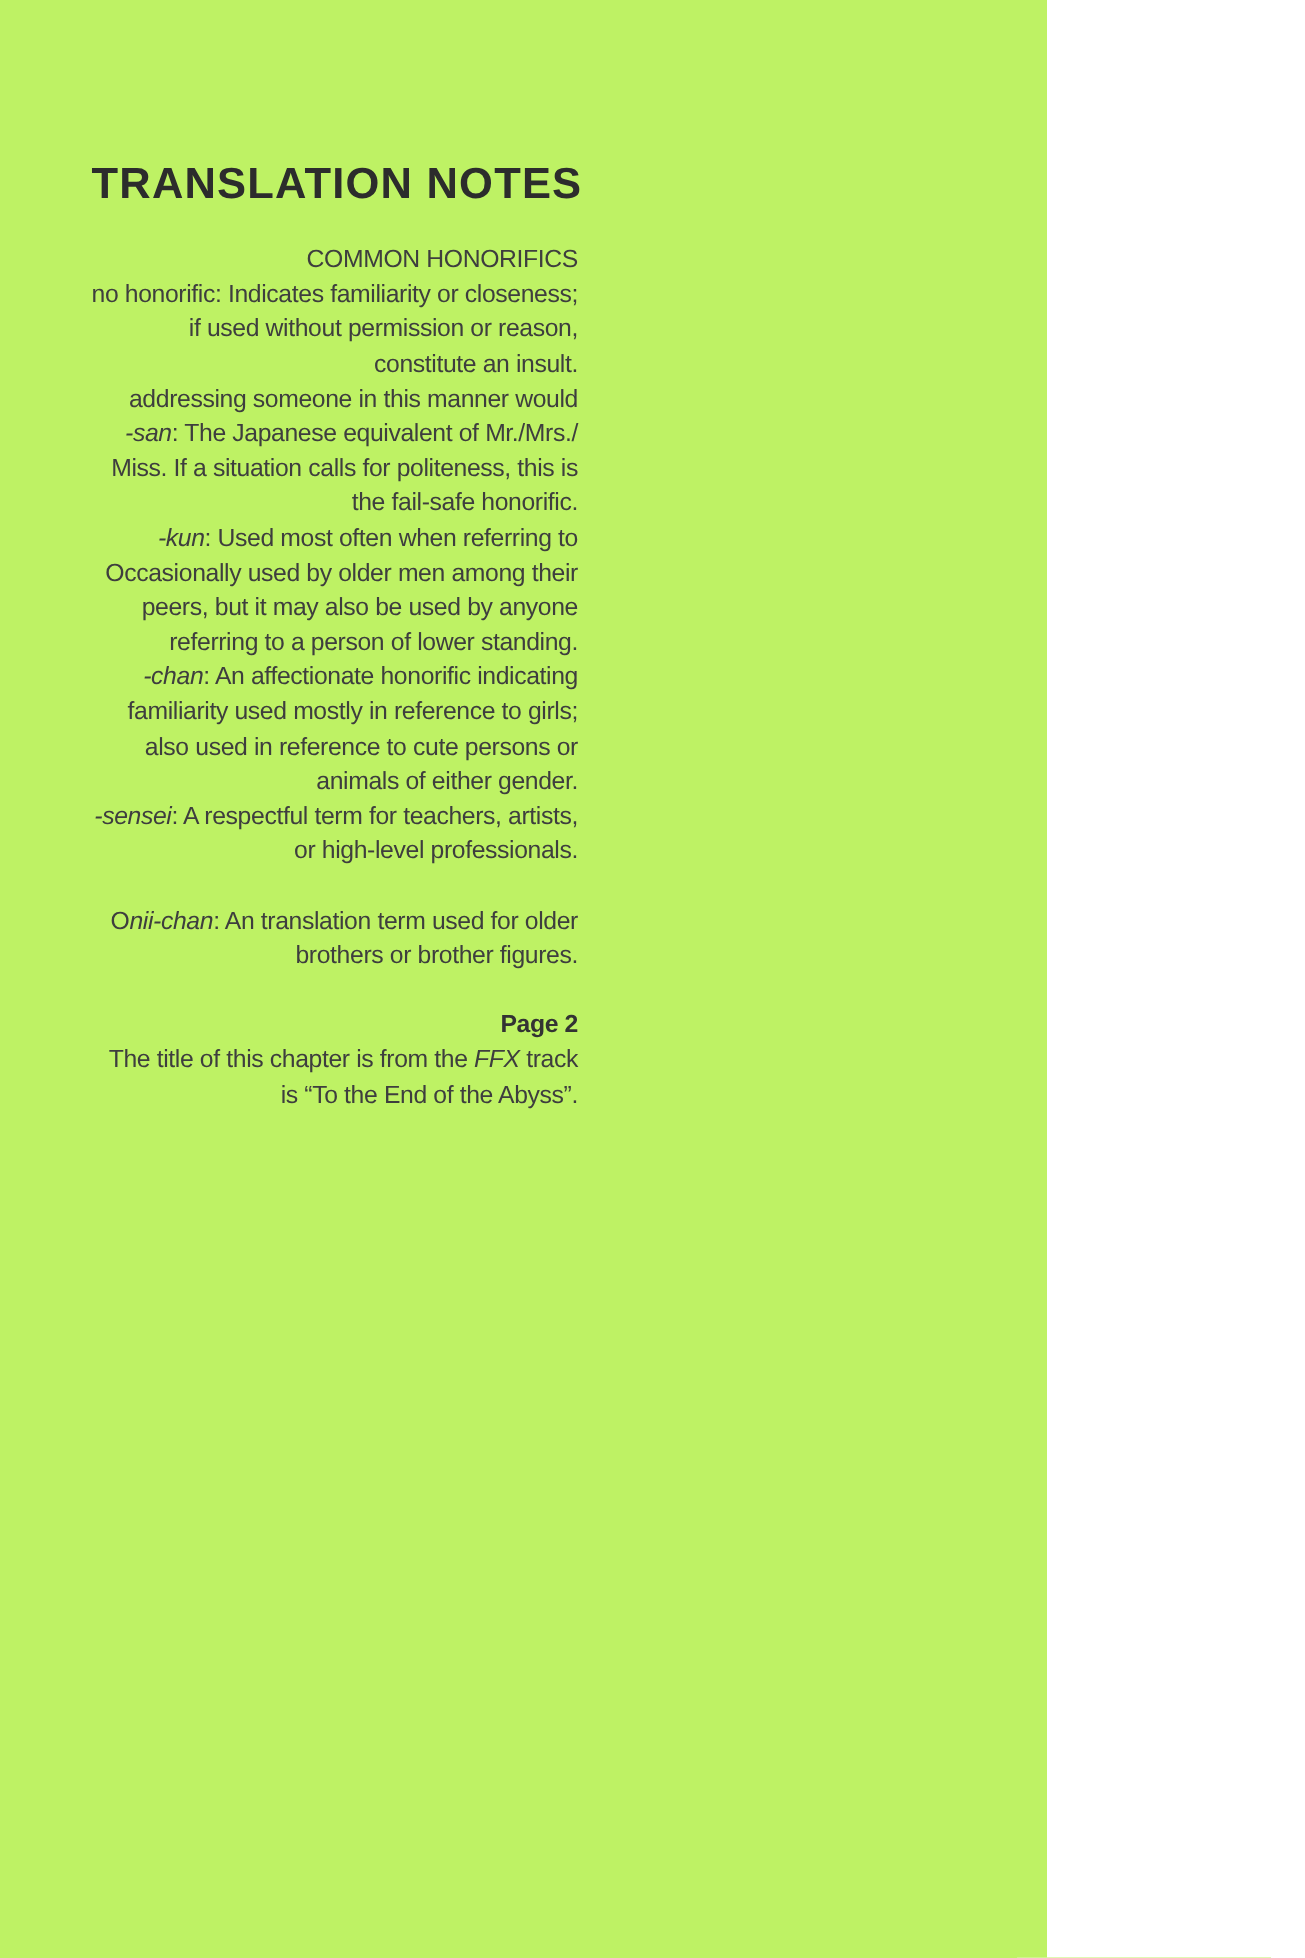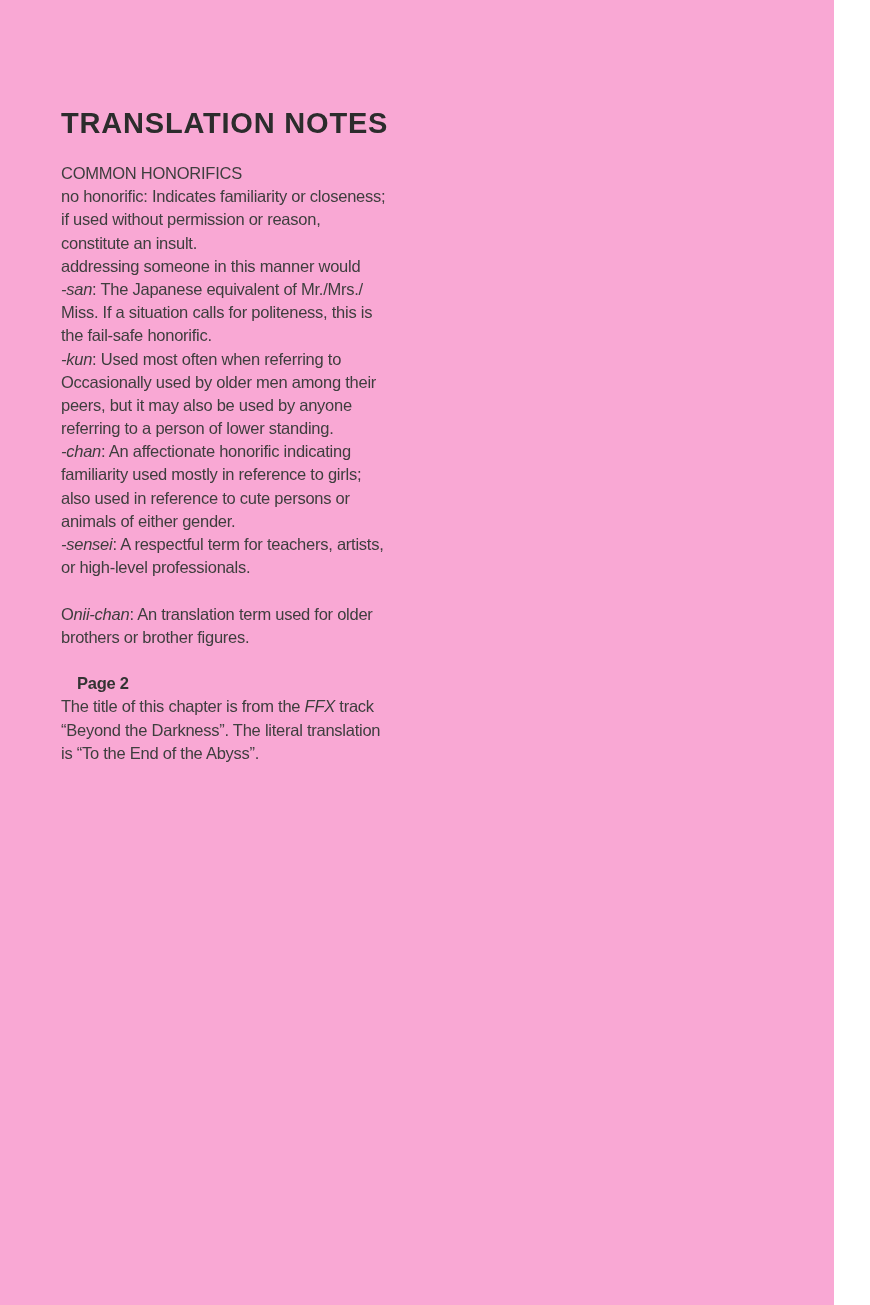--- a/index.html
+++ b/index.html
@@ -11,23 +11,23 @@
     height: 1305px;
     background: #ffffff;
     font-family: "Liberation Sans", sans-serif;
     overflow: hidden;
     position: relative;
   }
   .page {
     position: absolute;
     left: 0;
     top: 0;
-    width: 834px;
+    width: 698px;
     height: 1305px;
-    background: #f9a8d4;
+    background: #bef264;
   }
   .content {
     position: absolute;
     left: 61px;
     top: 0;
     width: 760px;
   }
   .title {
     margin: 0;
     padding: 0;
@@ -65,21 +65,21 @@
     color: #333333;
     margin-left: 16px;
   }
 </style>
 </head>
 <body style="background: rgb(255, 255, 255);">
 
 <div class="page">
   <div class="content">
     <h1 class="title" style="color: rgb(44, 44, 44);">TRANSLATION NOTES</h1>
-    <div class="notes-body" style="color: rgb(62, 62, 62);">
+    <div class="notes-body" style="color: rgb(62, 62, 62); text-align: right;">
         <div class="line"><span>COMMON HONORIFICS</span></div>
         <div class="line"><span>no honorific: Indicates familiarity or closeness;</span></div>
         <div class="line"><span>if used without permission or reason,</span></div>
         <div class="line"><span>constitute an insult.</span></div>
         <div class="line"><span>addressing someone in this manner would</span></div>
         <div class="line"><span class="it">-san</span><span>: The Japanese equivalent of Mr./Mrs./</span></div>
         <div class="line"><span>Miss. If a situation calls for politeness, this is</span></div>
         <div class="line"><span>the fail-safe honorific.</span></div>
         <div class="line"><span class="it">-kun</span><span>: Used most often when referring to</span></div>
         <div class="line"><span>Occasionally used by older men among their</span></div>
@@ -90,17 +90,16 @@
         <div class="line"><span>also used in reference to cute persons or</span></div>
         <div class="line"><span>animals of either gender.</span></div>
         <div class="line"><span class="it">-sensei</span><span>: A respectful term for teachers, artists,</span></div>
         <div class="line"><span>or high-level professionals.</span></div>
         <div class="line spacer"></div>
         <div class="line"><span>O</span><span class="it">nii-chan</span><span>: An translation term used for older</span></div>
         <div class="line"><span>brothers or brother figures.</span></div>
         <div class="line spacer"></div>
         <div class="line"><span class="bd">Page 2</span></div>
         <div class="line"><span>The title of this chapter is from the </span><span class="it">FFX</span><span> track</span></div>
-        <div class="line"><span>“Beyond the Darkness”. The literal translation</span></div>
         <div class="line"><span>is “To the End of the Abyss”.</span></div>
       </div>
   </div>
 </div>
 
 </body></html>

